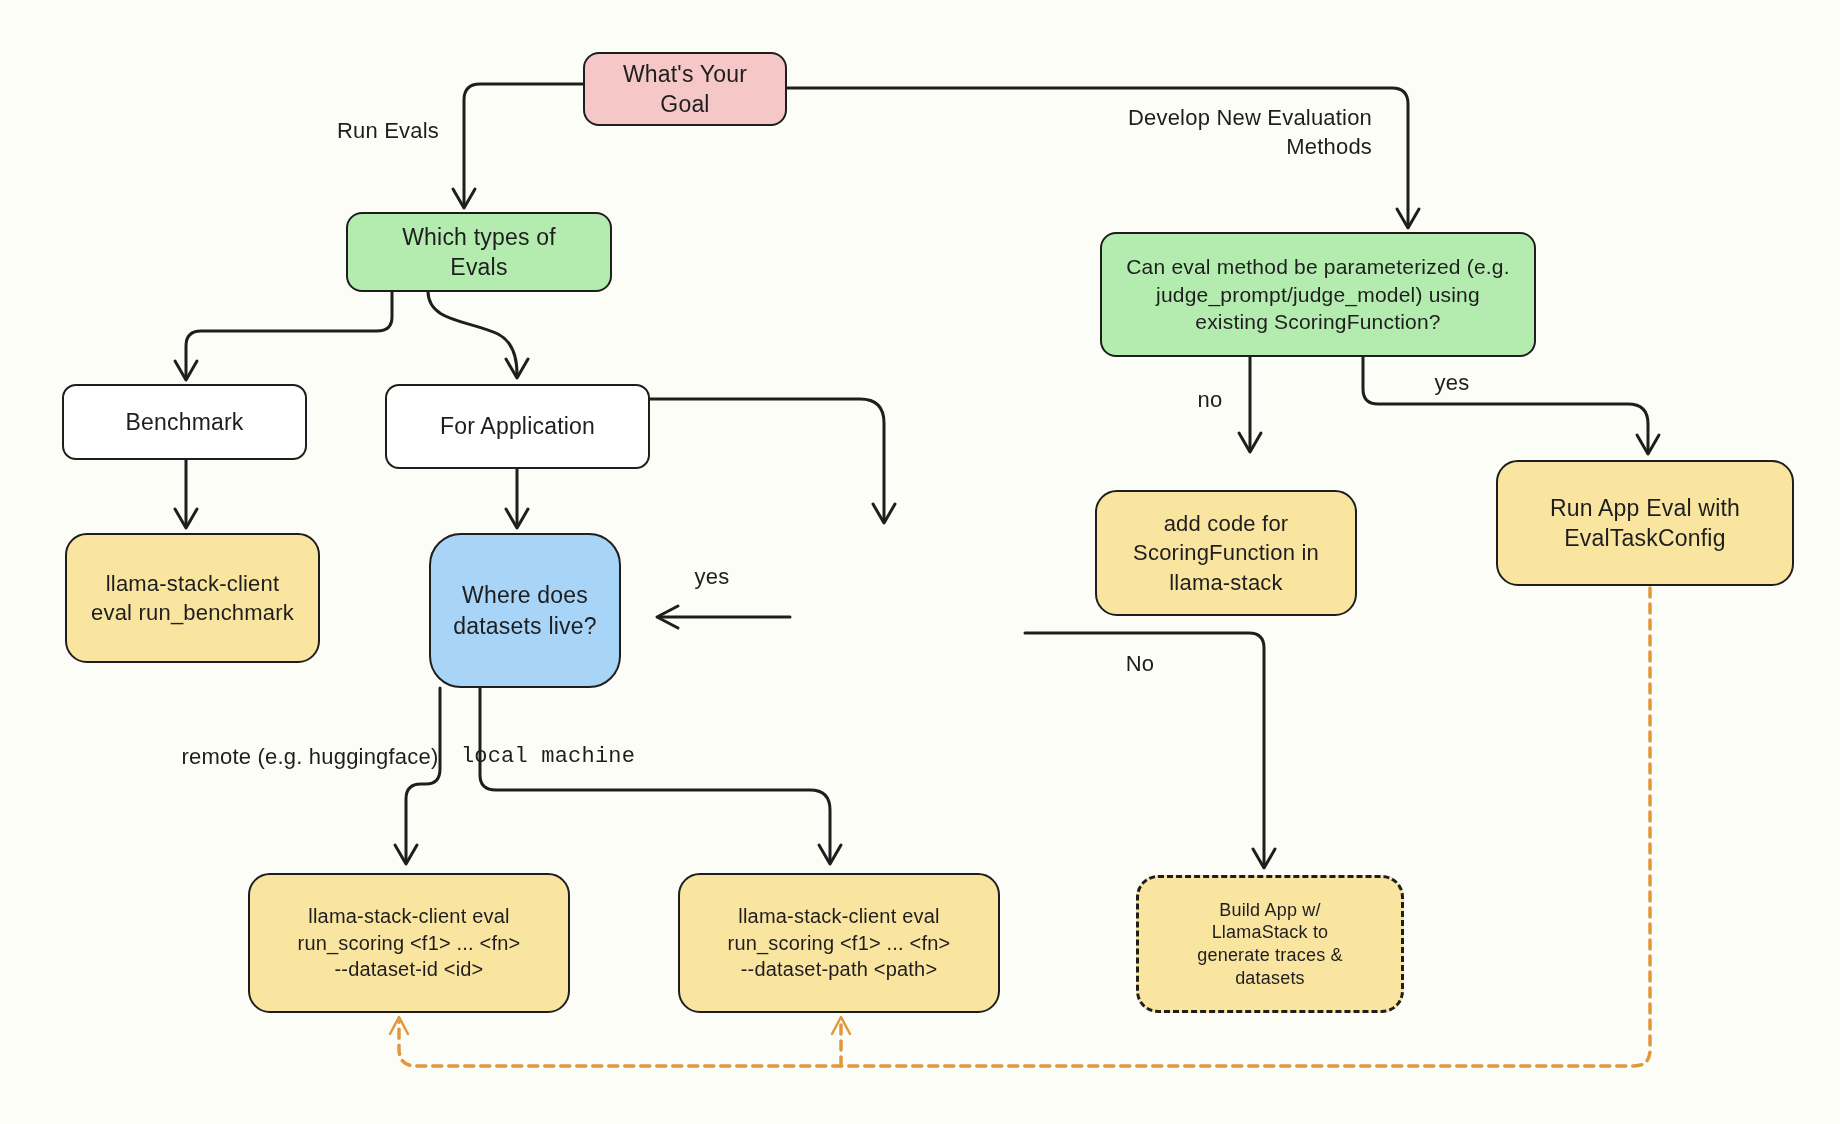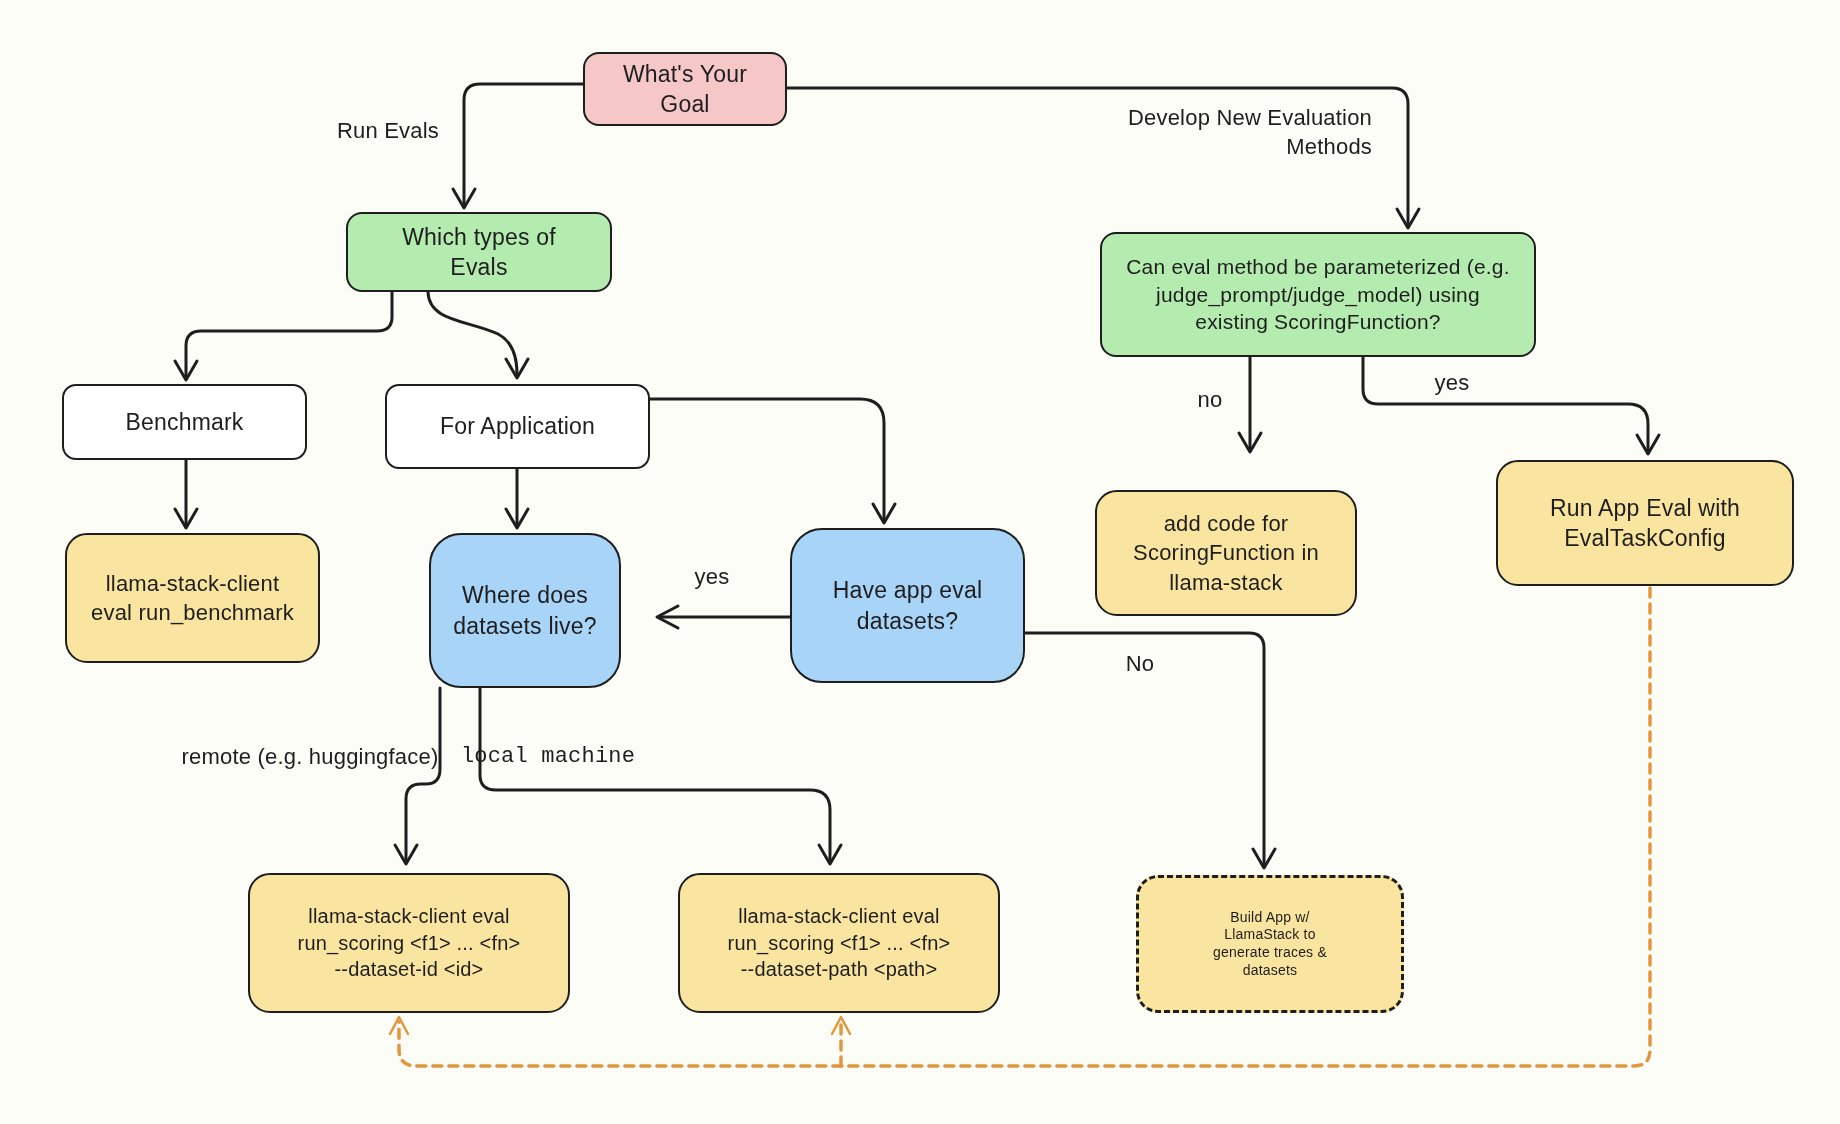--- a/index.html
+++ b/index.html
@@ -155,39 +155,37 @@
   <div class="node white" style="left:62px;top:384px;width:245px;height:76px;">Benchmark</div>
 
   <div class="node white" style="left:385px;top:384px;width:265px;height:85px;">For Application</div>
 
   <div class="node yellow" style="left:65px;top:533px;width:255px;height:130px;font-size:22px;">llama-stack-client
 eval run_benchmark</div>
 
   <div class="node blue" style="left:419px;top:533px;width:192px;height:155px;margin-left:10px;">Where does
 datasets live?</div>
 
-  <div class="node blue" style="left:790px;top:528px;width:235px;height:155px;">Have app eval
-datasets?</div>
 
   <div class="node yellow" style="left:1095px;top:458px;width:262px;height:126px;font-size:22px;margin-top:32px;">add code for
 ScoringFunction in
 llama-stack</div>
 
   <div class="node yellow" style="left:1496px;top:460px;width:298px;height:126px;">Run App Eval with
 EvalTaskConfig</div>
 
   <div class="node yellow cmd-text" style="left:248px;top:873px;width:322px;height:140px;">llama-stack-client eval
 run_scoring &lt;f1&gt; ... &lt;fn&gt;
 --dataset-id &lt;id&gt;</div>
 
   <div class="node yellow cmd-text" style="left:678px;top:873px;width:322px;height:140px;">llama-stack-client eval
 run_scoring &lt;f1&gt; ... &lt;fn&gt;
 --dataset-path &lt;path&gt;</div>
 
-  <div class="node yellow dashed" style="left:1136px;top:875px;width:268px;height:138px;font-size:14px;line-height:1.26;">Build App w/
+  <div class="node yellow dashed" style="left:1136px;top:875px;width:268px;height:138px;font-size:18px;line-height:1.26;">Build App w/
 LlamaStack to
 generate traces &amp;
 datasets</div>
 
   <div class="edge-label" style="left:388px;top:131px;">Run Evals</div>
 
   <div class="edge-label" style="left:1250px;top:133px;">Develop New Evaluation
 Methods</div>
 
   <div class="edge-label" style="left:1210px;top:400px;">no</div>

